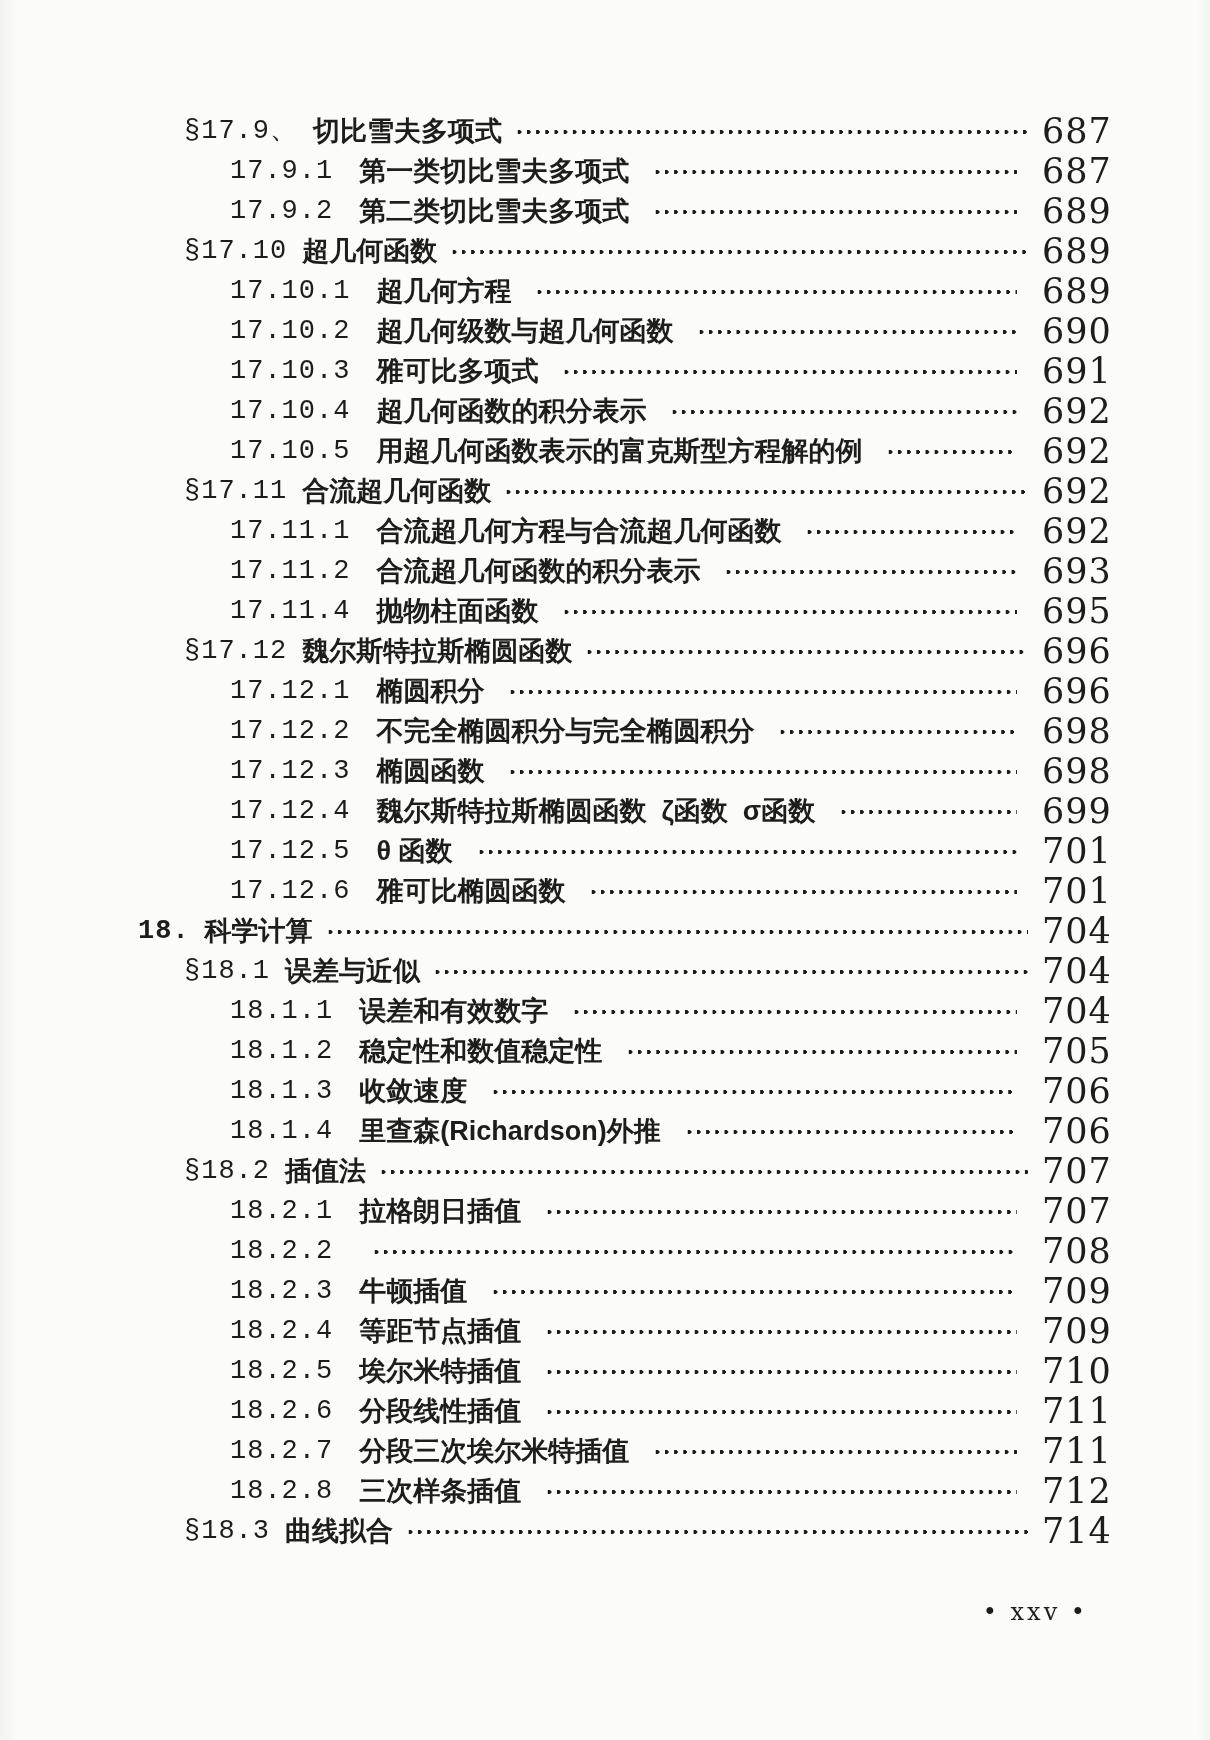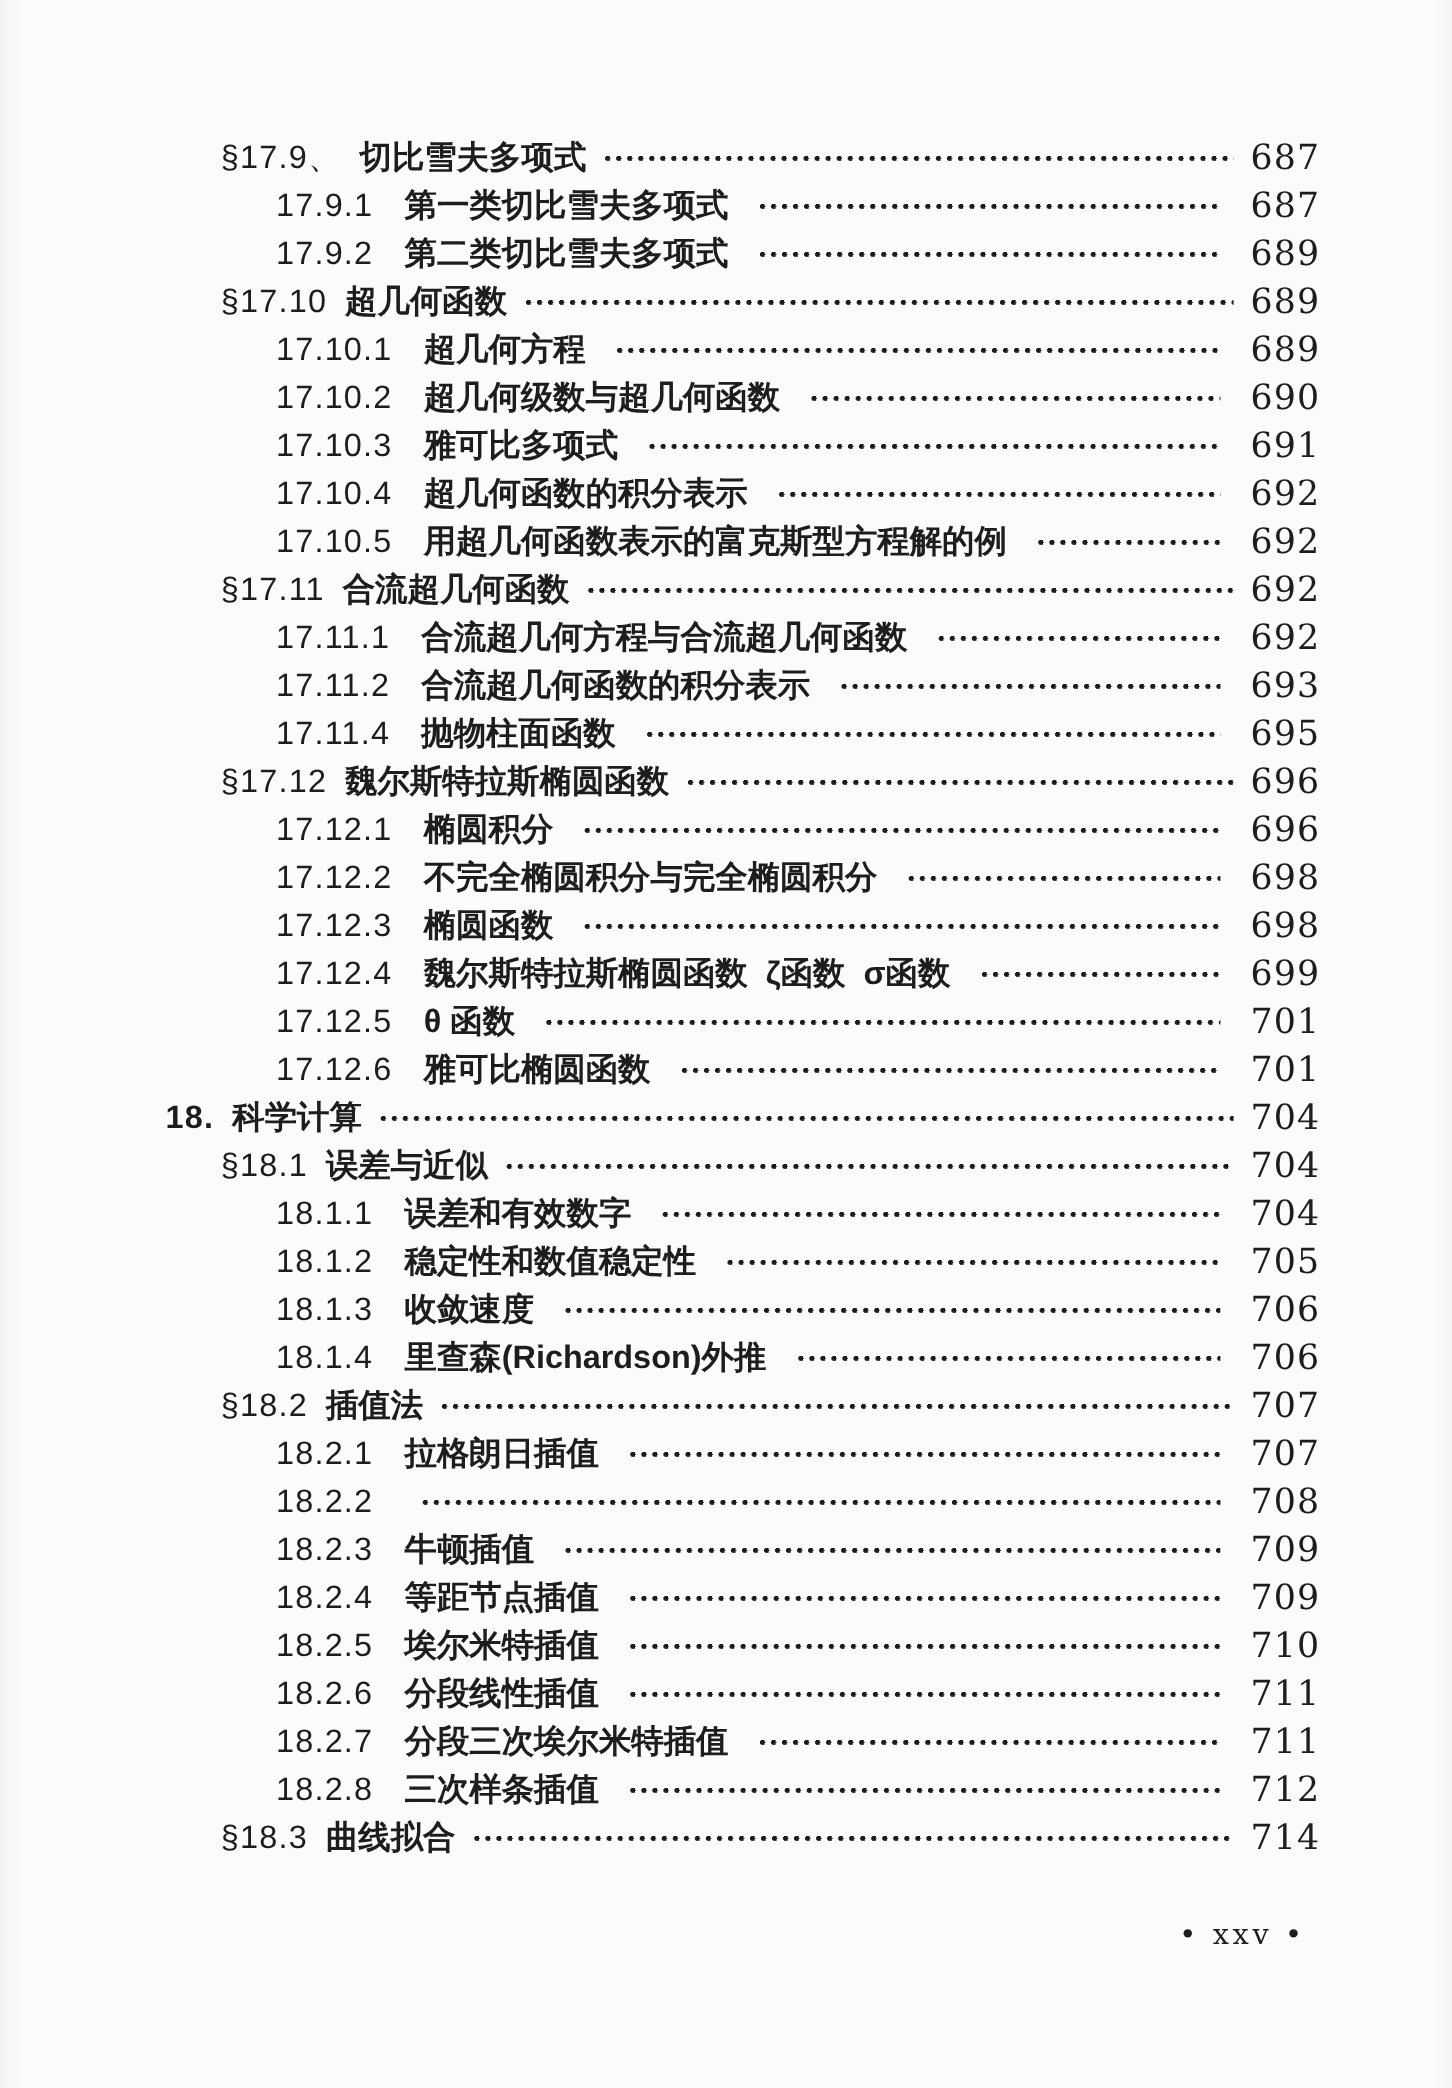--- a/index.html
+++ b/index.html
@@ -31,21 +31,21 @@
     align-items: center;
     height: 40px;
     font-size: 27px;
     line-height: 40px;
   }
   .row.lvl0 { padding-left: 0; }
   .row.lvl1 { padding-left: 46px; }
   .row.lvl2 { padding-left: 92px; gap: 11px; }
   .row.bold .num, .row.bold .title { font-weight: 700; }
   .num {
-    font-family: Liberation Sans, sans-serif;
+    font-family: Liberation Mono, monospace;
     white-space: pre;
     margin-right: 15px;
     letter-spacing: 1px;
   }
   .title {
     font-family: "Liberation Sans", sans-serif;
     white-space: pre;
     font-weight: 600;
   }
   .leader {
@@ -53,22 +53,22 @@
     height: 12px;
     margin: 2px 14px 0 13px;
     min-width: 20px;
     background-image: radial-gradient(circle 2.1px at 4.5px 6px, #1b1b1b 97%, rgba(0,0,0,0));
     background-size: 9.2px 12px;
     background-repeat: repeat-x;
   }
   .pagenum {
     font-family: "DejaVu Serif", "Liberation Serif", serif;
     width: 64px;
-    text-align: left;
-    font-size: 29px;
+    text-align: center;
+    font-size: 35px;
     letter-spacing: 1px;
   }
   .footer {
     position: absolute;
     top: 1592px;
     right: 122px;
     height: 40px;
     line-height: 40px;
     font-family: "DejaVu Serif", "Liberation Serif", serif;
     font-size: 24px;

